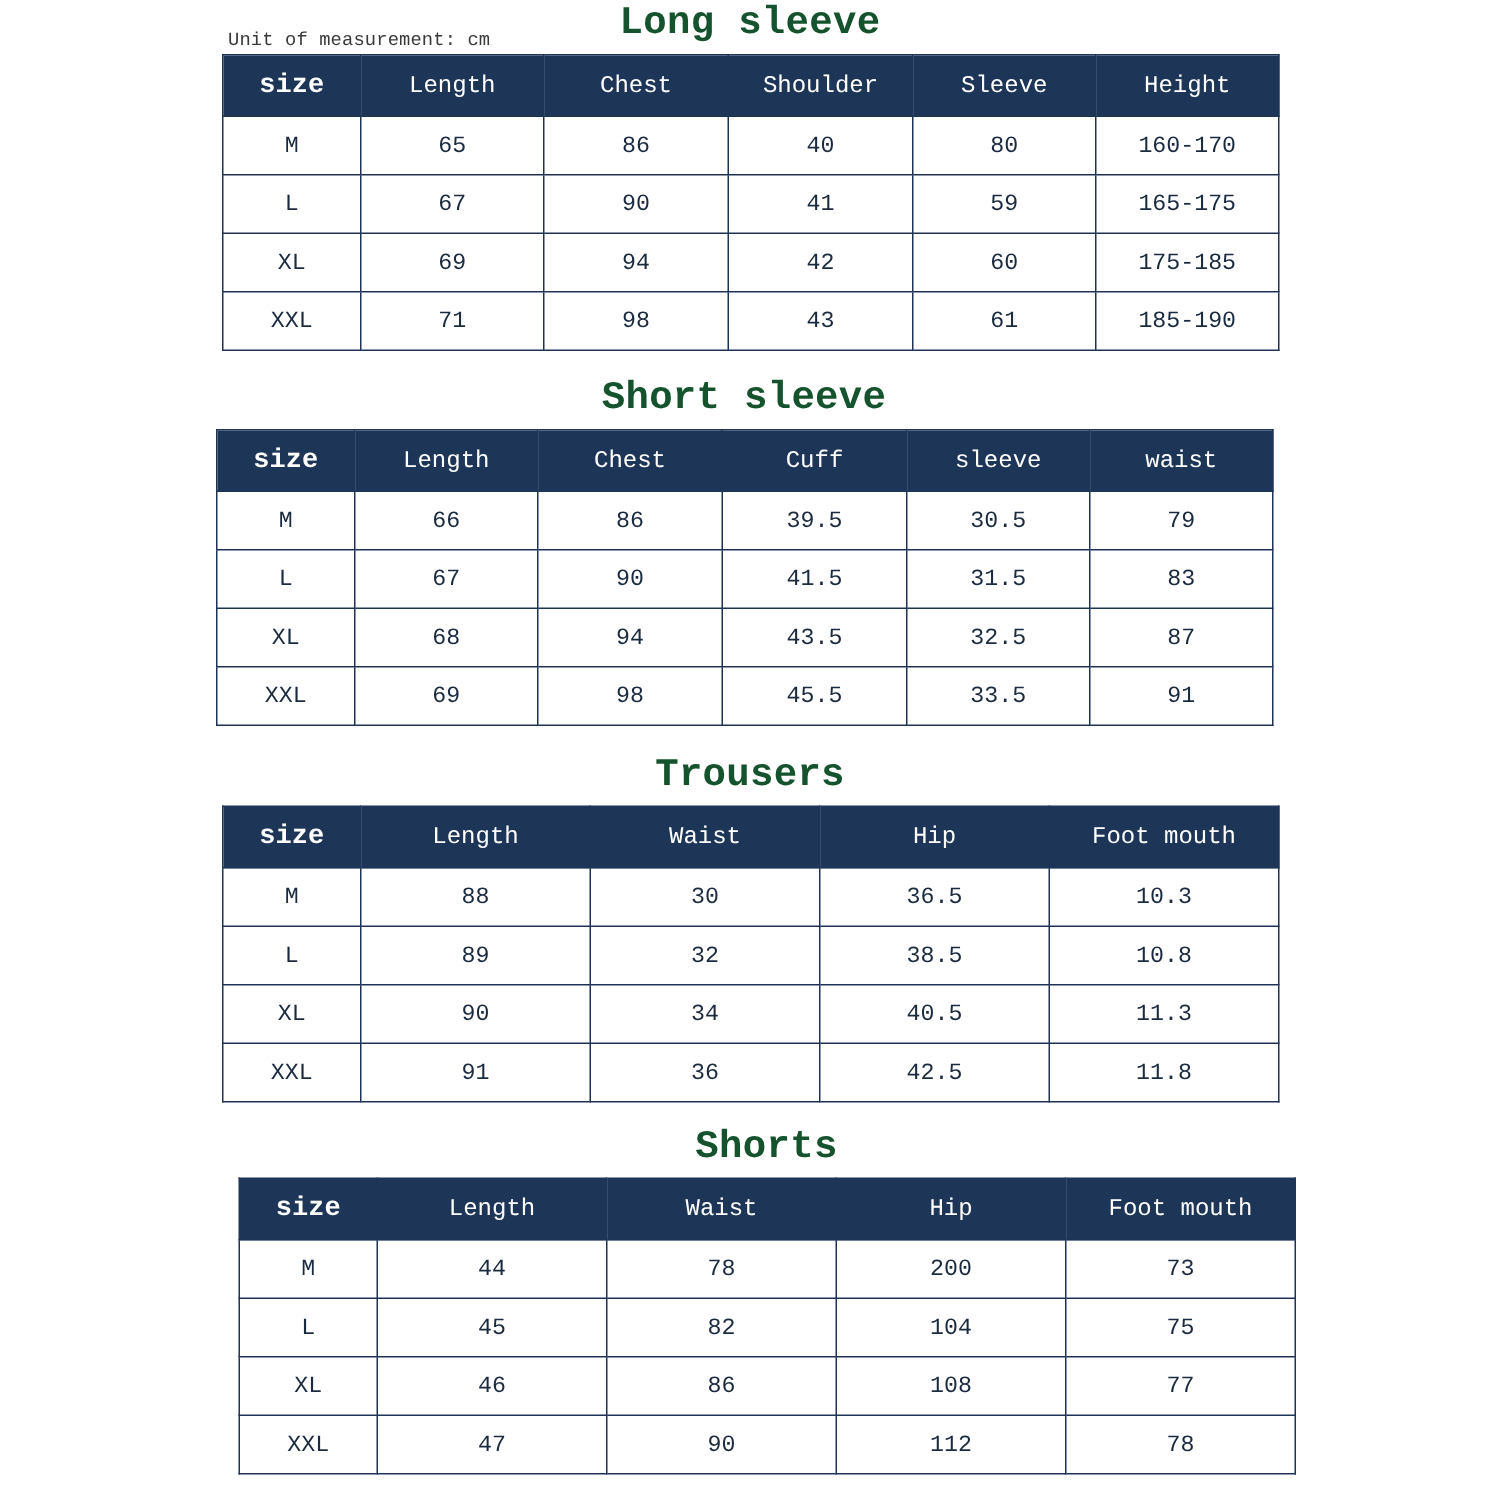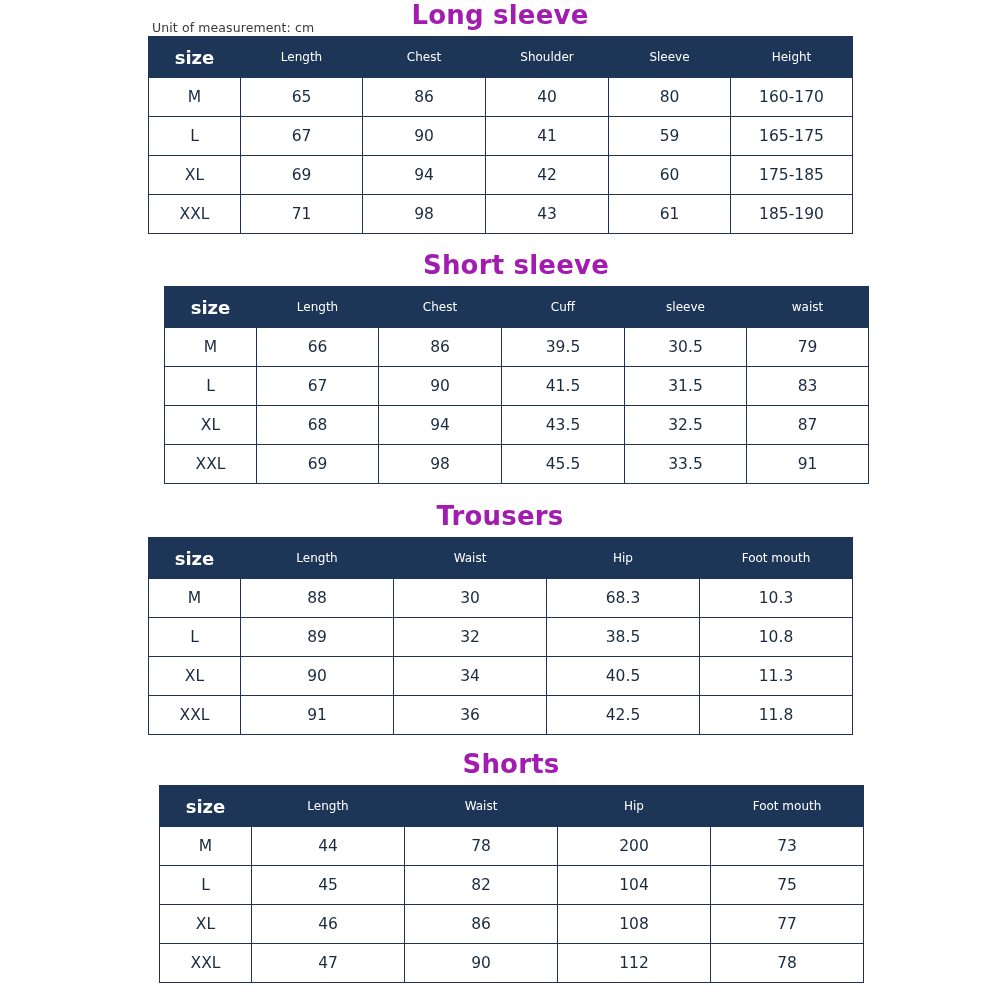--- a/index.html
+++ b/index.html
@@ -13,39 +13,40 @@
     font-family: "DejaVu Sans", "Liberation Sans", sans-serif;
     color: #1c2a3a;
     position: relative;
     overflow: hidden;
   }
   .page {
     width: 964px;
     height: 1000px;
     position: relative;
     box-sizing: border-box;
+    font-family: Liberation Mono, monospace;
   }
   .unit-note {
     position: absolute;
     left: 152px;
     top: 20px;
     font-size: 12.5px;
     color: #3a3a3a;
     letter-spacing: 0.1px;
     white-space: nowrap;
   }
   .section {
     width: 704px;
     margin: 0 auto;
   }
   .section-title {
     text-align: center;
     font-size: 26px;
     font-weight: bold;
-    color: #a21caf;
+    color: #14532d;
     letter-spacing: 0.2px;
   }
   table.size-table {
     border-collapse: collapse;
     width: 704px;
     table-layout: fixed;
     margin-top: 6px;
   }
   table.size-table th,
   table.size-table td {
@@ -54,21 +55,21 @@
     font-size: 15.5px;
     color: #1b2b3f;
     height: 38px;
     padding: 0 2px;
     font-weight: normal;
     background: #ffffff;
   }
   table.size-table thead th {
     background: #1d3557;
     color: #ffffff;
-    font-size: 12px;
+    font-size: 16px;
     height: 40px;
     border: 1px solid #1d3557;
   }
   table.size-table thead th.size-head {
     font-weight: bold;
     font-size: 18px;
   }
   
   .cols-6 col.c0 { width: 92px; }
   .cols-6 col.c1 { width: 122px; }
@@ -77,21 +78,21 @@
   .cols-6 col.c4 { width: 122px; }
   .cols-6 col.c5 { width: 122px; }
 
   .cols-5 col.c0 { width: 92px; }
   .cols-5 col.c1 { width: 153px; }
   .cols-5 col.c2 { width: 153px; }
   .cols-5 col.c3 { width: 153px; }
   .cols-5 col.c4 { width: 153px; }
 
   .block-long { position: absolute; left: 148px; top: 0px; }
-  .block-short { position: absolute; left: 164px; top: 250px; }
+  .block-short { position: absolute; left: 144px; top: 250px; }
   .block-trousers { position: absolute; left: 148px; top: 501px; }
   .block-shorts { position: absolute; left: 159px; top: 749px; }
 
   .footer-strip {
     position: absolute;
     left: 148px;
     top: 992px;
     width: 704px;
     font-size: 12px;
     color: #2b3a4d;
@@ -241,21 +242,21 @@
           <th>Waist</th>
           <th>Hip</th>
           <th>Foot mouth</th>
         </tr>
       </thead>
       <tbody>
         <tr>
           <td>M</td>
           <td>88</td>
           <td>30</td>
-          <td>68.3</td>
+          <td>36.5</td>
           <td>10.3</td>
         </tr>
         <tr>
           <td>L</td>
           <td>89</td>
           <td>32</td>
           <td>38.5</td>
           <td>10.8</td>
         </tr>
         <tr>

